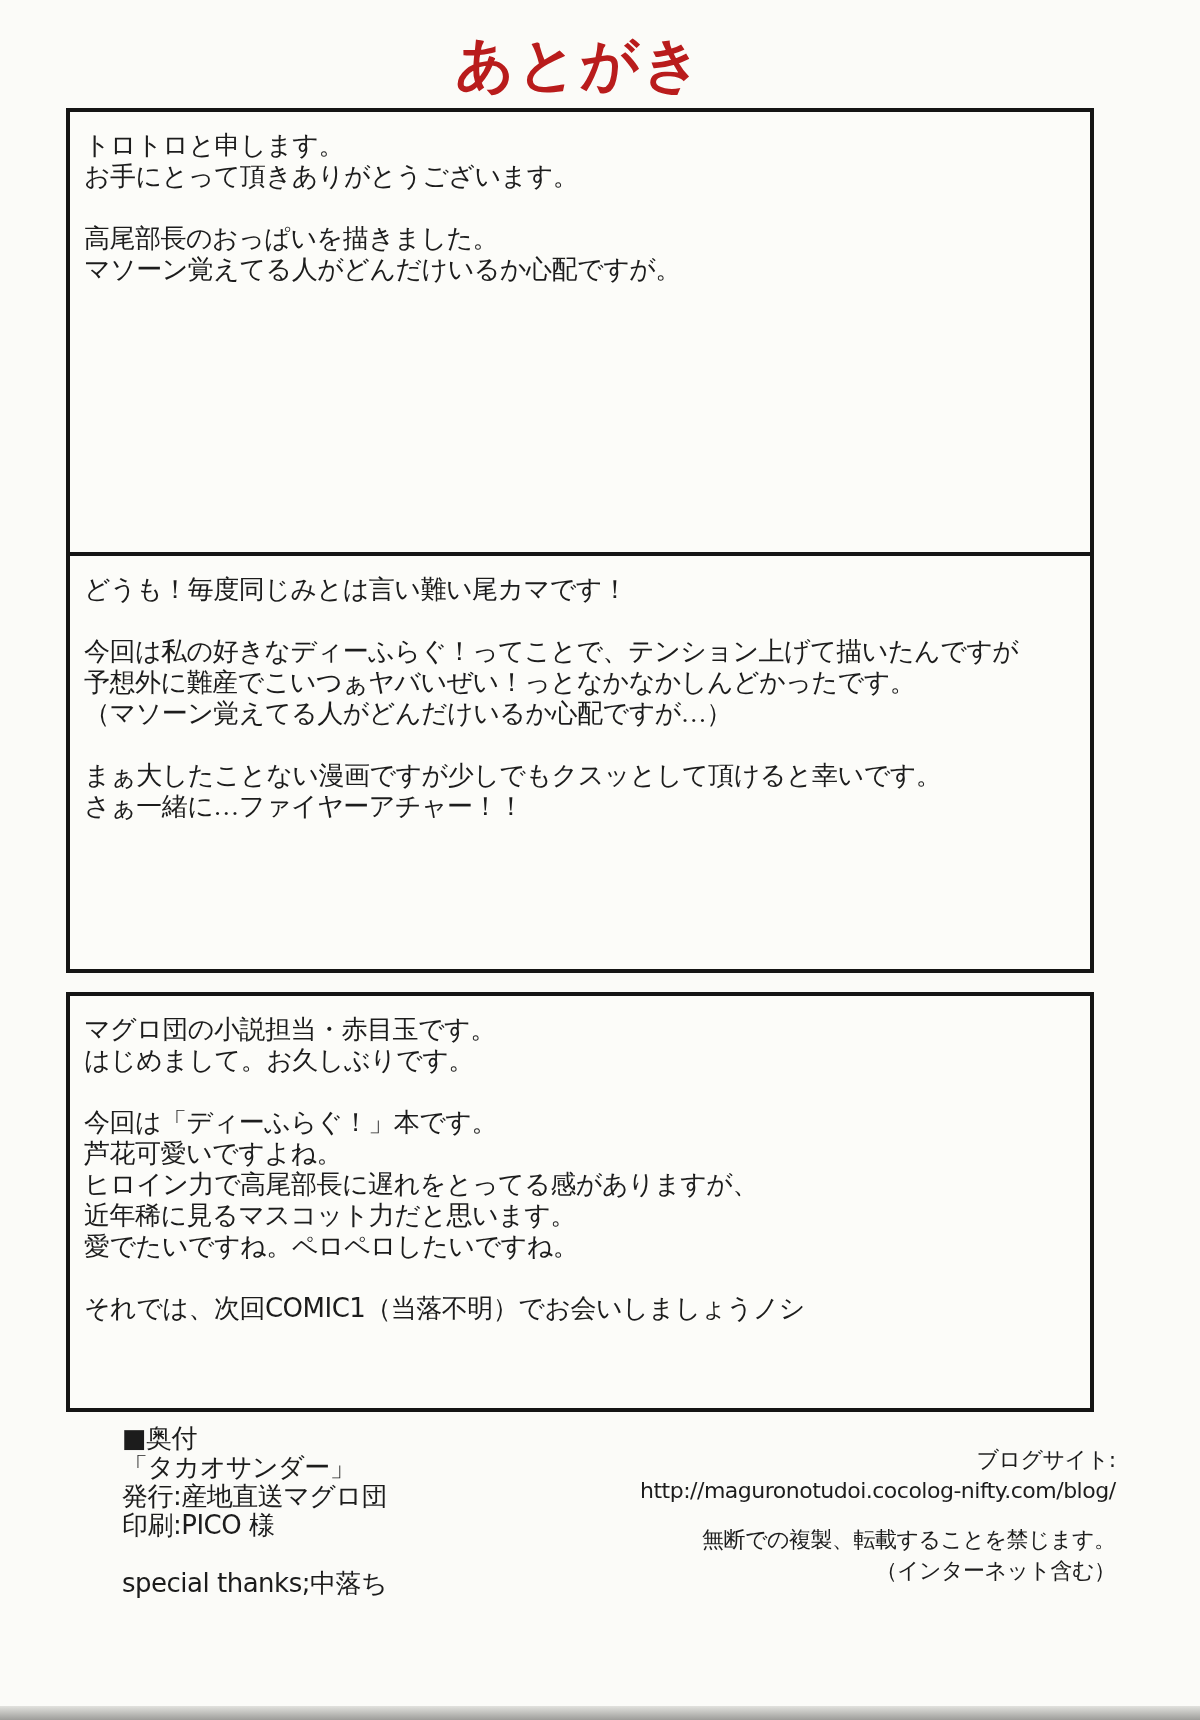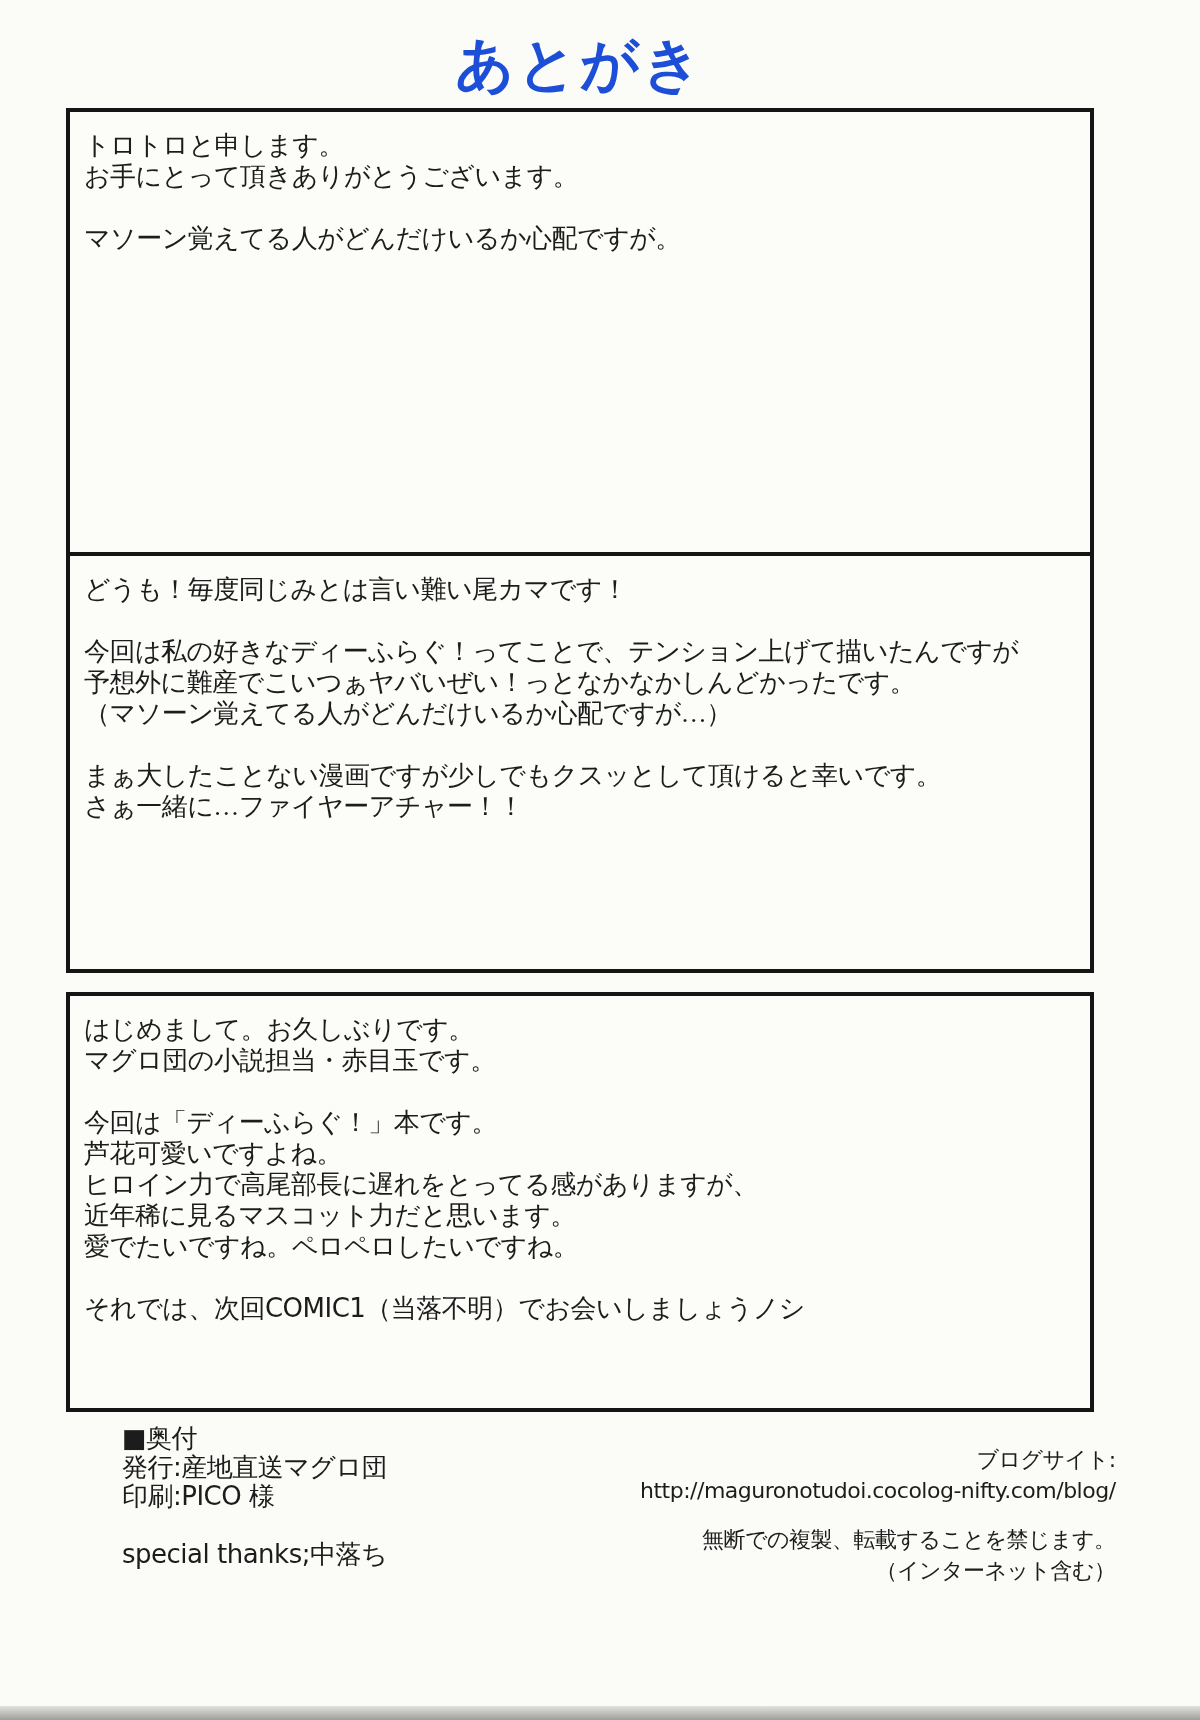--- a/index.html
+++ b/index.html
@@ -23,21 +23,21 @@
   .title {
     position: absolute;
     top: 26px;
     left: 66px;
     width: 1028px;
     margin: 0;
     text-align: center;
     font-size: 58px;
     font-weight: 900;
     letter-spacing: 3px;
-    color: #1d4ed8;
+    color: #b91c1c;
   }
   .box {
     position: absolute;
     left: 66px;
     width: 1028px;
     border: 4px solid #151515;
     box-sizing: border-box;
     padding: 18px 8px 0 14px;
     background: #fcfcf9;
   }
@@ -89,51 +89,53 @@
 <body>
 
 <div class="page">
 
   <h1 class="title">あとがき</h1>
 
   <section class="box box1">
     <div class="line">トロトロと申します。</div>
     <div class="line">お手にとって頂きありがとうございます。</div>
     <div class="line"></div>
+    <div class="line">高尾部長のおっぱいを描きました。</div>
     <div class="line">マソーン覚えてる人がどんだけいるか心配ですが。</div>
     <div class="line"></div>
   </section>
 
   <section class="box box2">
     <div class="line">どうも！毎度同じみとは言い難い尾カマです！</div>
     <div class="line"></div>
     <div class="line">今回は私の好きなディーふらぐ！ってことで、テンション上げて描いたんですが</div>
     <div class="line">予想外に難産でこいつぁヤバいぜい！っとなかなかしんどかったです。</div>
     <div class="line">（マソーン覚えてる人がどんだけいるか心配ですが…）</div>
     <div class="line"></div>
     <div class="line">まぁ大したことない漫画ですが少しでもクスッとして頂けると幸いです。</div>
     <div class="line">さぁ一緒に…ファイヤーアチャー！！</div>
   </section>
 
   <section class="box box3">
+    <div class="line">マグロ団の小説担当・赤目玉です。</div>
     <div class="line">はじめまして。お久しぶりです。</div>
-    <div class="line">マグロ団の小説担当・赤目玉です。</div>
     <div class="line"></div>
     <div class="line">今回は「ディーふらぐ！」本です。</div>
     <div class="line">芦花可愛いですよね。</div>
     <div class="line">ヒロイン力で高尾部長に遅れをとってる感がありますが、</div>
     <div class="line">近年稀に見るマスコット力だと思います。</div>
     <div class="line">愛でたいですね。ペロペロしたいですね。</div>
     <div class="line"></div>
     <div class="line">それでは、次回COMIC1（当落不明）でお会いしましょうノシ</div>
   </section>
 
   <footer>
     <div class="colophon-left">
       <div class="line">■奥付</div>
+      <div class="line">「タカオサンダー」</div>
       <div class="line">発行:産地直送マグロ団</div>
       <div class="line">印刷:PICO 様</div>
       <div class="line"></div>
       <div class="line">special thanks;中落ち</div>
     </div>
     <div class="colophon-right">
       <div class="line">ブログサイト:</div>
       <div class="line">http://maguronotudoi.cocolog-nifty.com/blog/</div>
       <div class="line half"></div>
       <div class="line">無断での複製、転載することを禁じます。</div>

